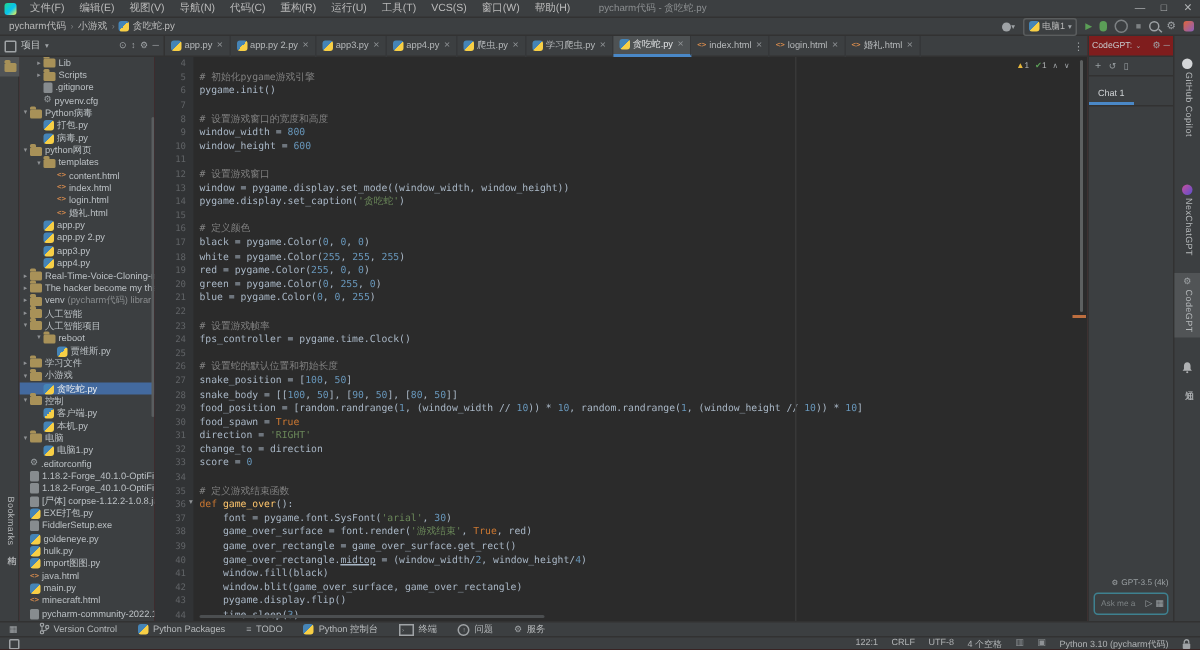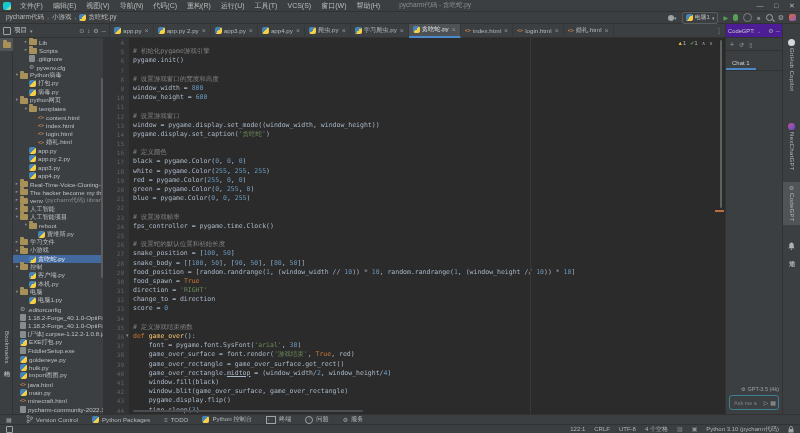--- a/index.html
+++ b/index.html
@@ -1,16 +1,16 @@
 <!DOCTYPE html>
 <html><head>
 <meta charset="utf-8">
 <style>
   html,body{margin:0;padding:0;background:#1e1e1e;}
-  #app{position:relative;width:800px;height:433px;background:#4c1d95;overflow:hidden;
+  #app{position:relative;width:800px;height:433px;background:#7f1d1d;overflow:hidden;
        font-family:"Liberation Sans",sans-serif;color:#bbbbbb;-webkit-font-smoothing:antialiased;}
   .abs{position:absolute;box-sizing:border-box;}
   .flex{display:flex;align-items:center;}
 
   
   #titlebar{left:0;top:0;width:800px;height:12px;background:#3c3f41;border-bottom:1px solid #323232;}
   #logo{width:8px;height:8px;margin:0 4px 0 3px;border-radius:2px;
         background:linear-gradient(135deg,#21d789,#07c3f2 55%,#fcf84a);flex:none;}
   .menu-item{padding:0 5px;font-size:7px;line-height:12px;color:#bbbbbb;white-space:nowrap;}
   #win-title{margin-left:14px;font-size:6.5px;color:#8c8f91;white-space:nowrap;}

